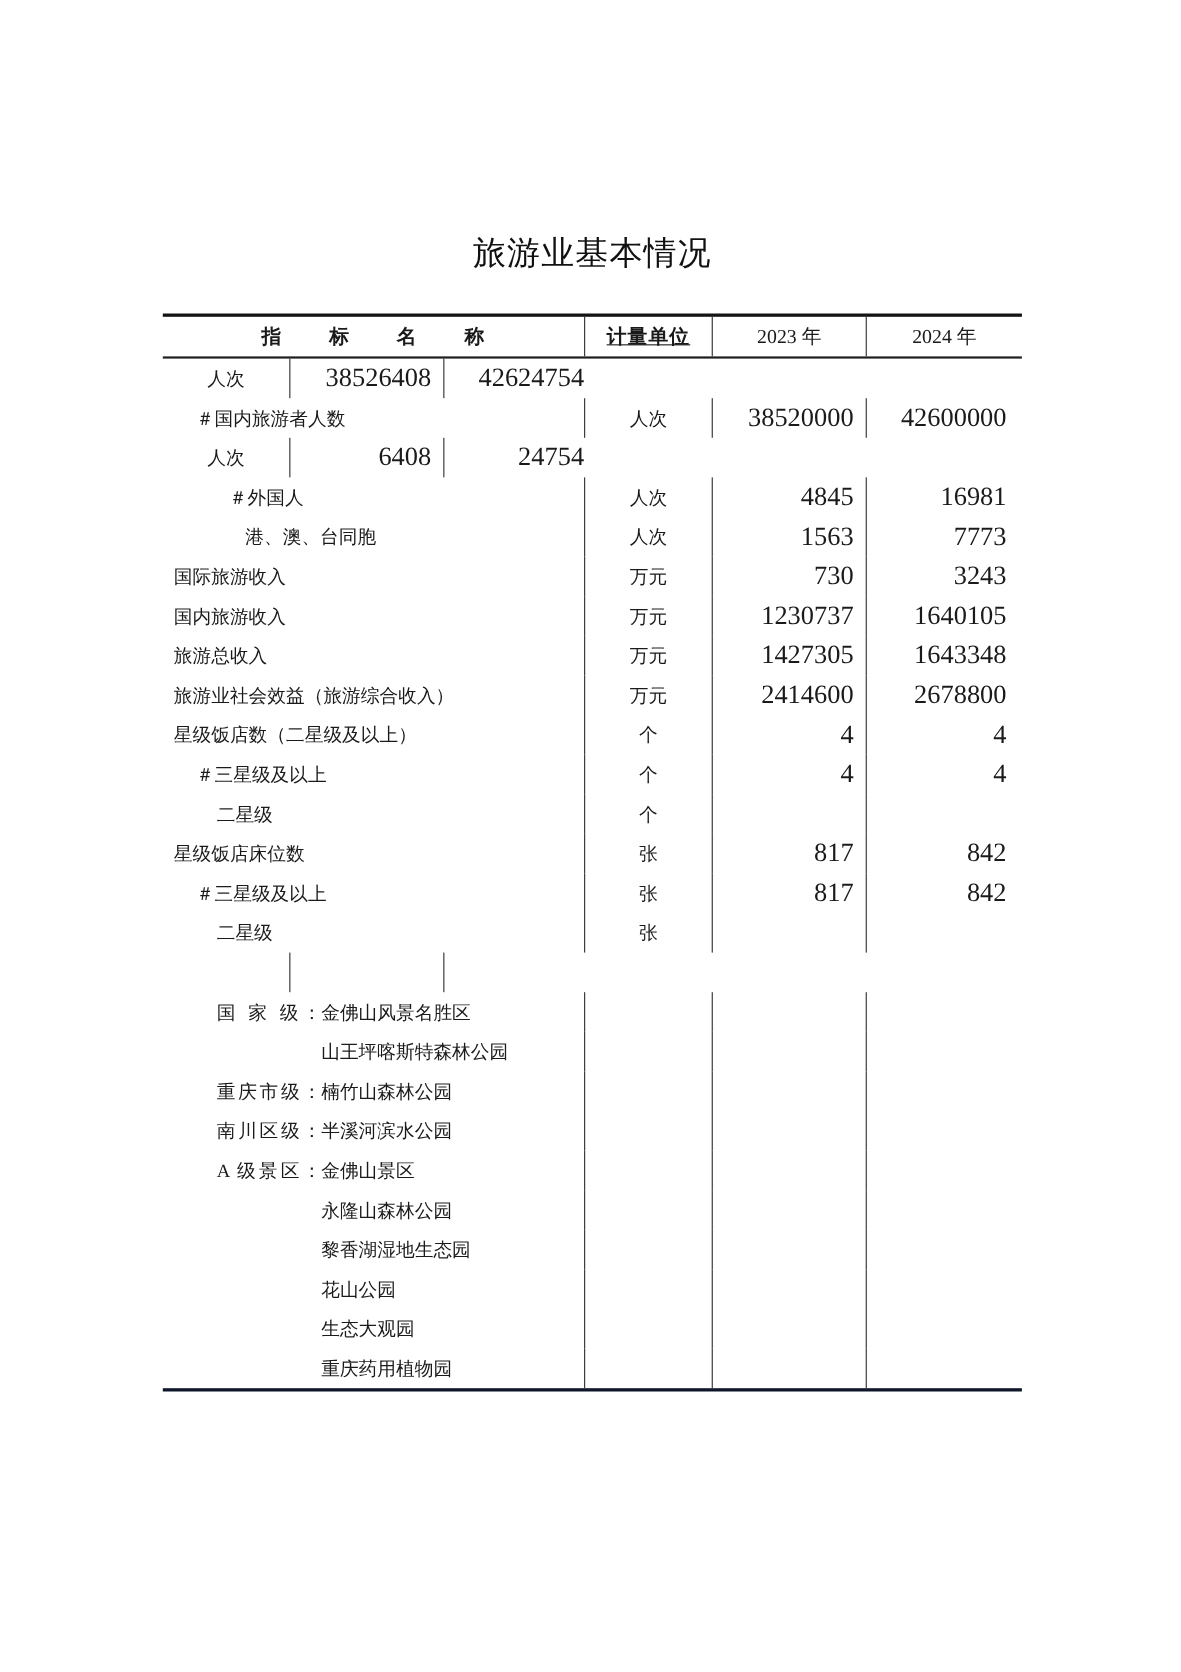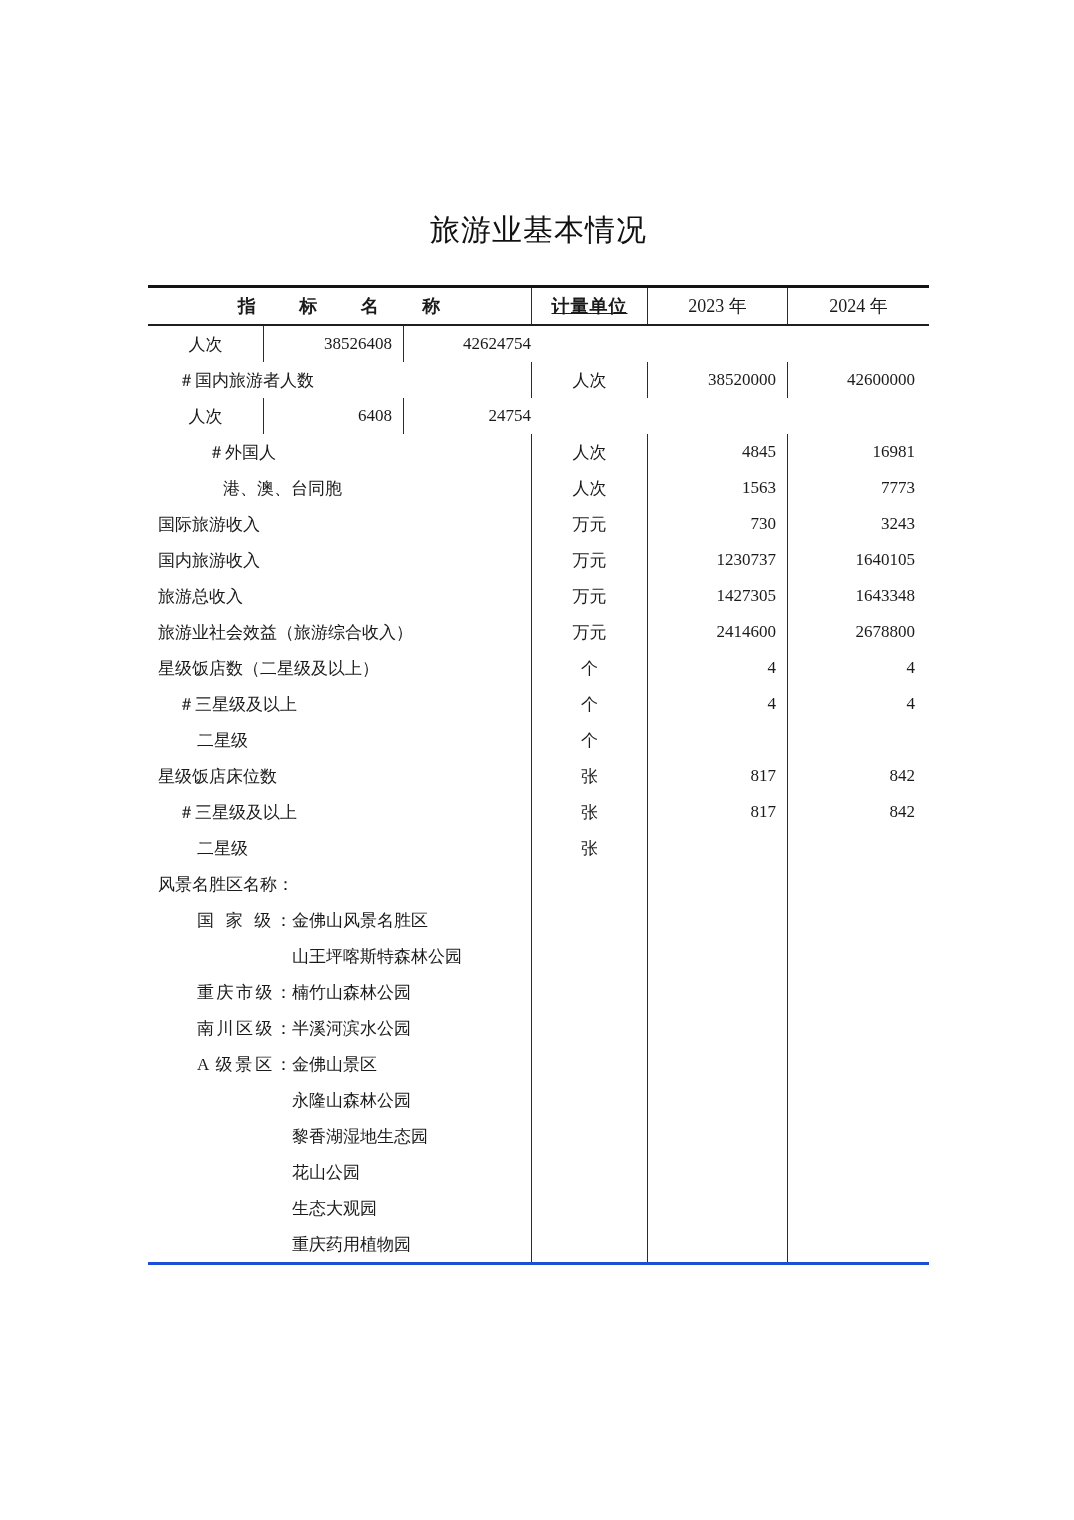--- a/index.html
+++ b/index.html
@@ -16,35 +16,35 @@
     left:148px;top:210px;width:781px;
     text-align:center;
     font-size:30px;
     letter-spacing:1px;
     color:#111;
   }
   .table{
     position:absolute;
     left:148px;top:285px;width:781px;
     border-top:3px solid #141414;
-    border-bottom:3px solid #1d4ed8;
+    border-bottom:3px solid #0f172a;
   }
   .tr{display:flex;width:781px;}
   .td{box-sizing:border-box;display:flex;align-items:center;font-size:17px;}
   .c1{width:384px;border-right:1px solid #2b2b2b;}
   .c2{width:116px;border-right:1px solid #2b2b2b;justify-content:center;}
   .c3{width:140px;border-right:1px solid #2b2b2b;justify-content:flex-end;padding-right:11px;}
   .c4{width:141px;justify-content:flex-end;padding-right:14px;}
   .thead{height:36px;border-bottom:2px solid #1e1e1e;}
   .thead .td{font-size:18px;}
   .th-ind{justify-content:center;font-weight:600;word-spacing:37px;letter-spacing:1px;}
   .th-unit{font-weight:600;letter-spacing:1px;text-decoration:underline;}
   .th-year{justify-content:center !important;padding-right:0 !important;}
   .tbody .tr{height:36px;}
-  .num{font-size:17px;}
+  .num{font-size:24px;}
   .ind-0{padding-left:10px;}
   .ind-1{padding-left:30px;}
   .ind-2{padding-left:49px;}
   .ind-3{padding-left:60px;}
   .ind-4{padding-left:75px;}
   .scenic{padding-left:49px;}
   .prefix{
     display:inline-block;
     width:95px;
     text-align:justify;
@@ -176,21 +176,20 @@
       </div>
 
       <div class="tr">
         <div class="td c1 ind-2">二星级</div>
         <div class="td c2">张</div>
         <div class="td c3 num"></div>
         <div class="td c4 num"></div>
       </div>
 
       <div class="tr">
-        <div class="td c1 ind-0">风景名胜区名称：</div>
         <div class="td c2"></div>
         <div class="td c3 num"></div>
         <div class="td c4 num"></div>
       </div>
 
       <div class="tr">
         <div class="td c1 scenic">
           <span class="prefix">国 家 级：</span>
             <span class="sname">金佛山风景名胜区</span>
         </div>

